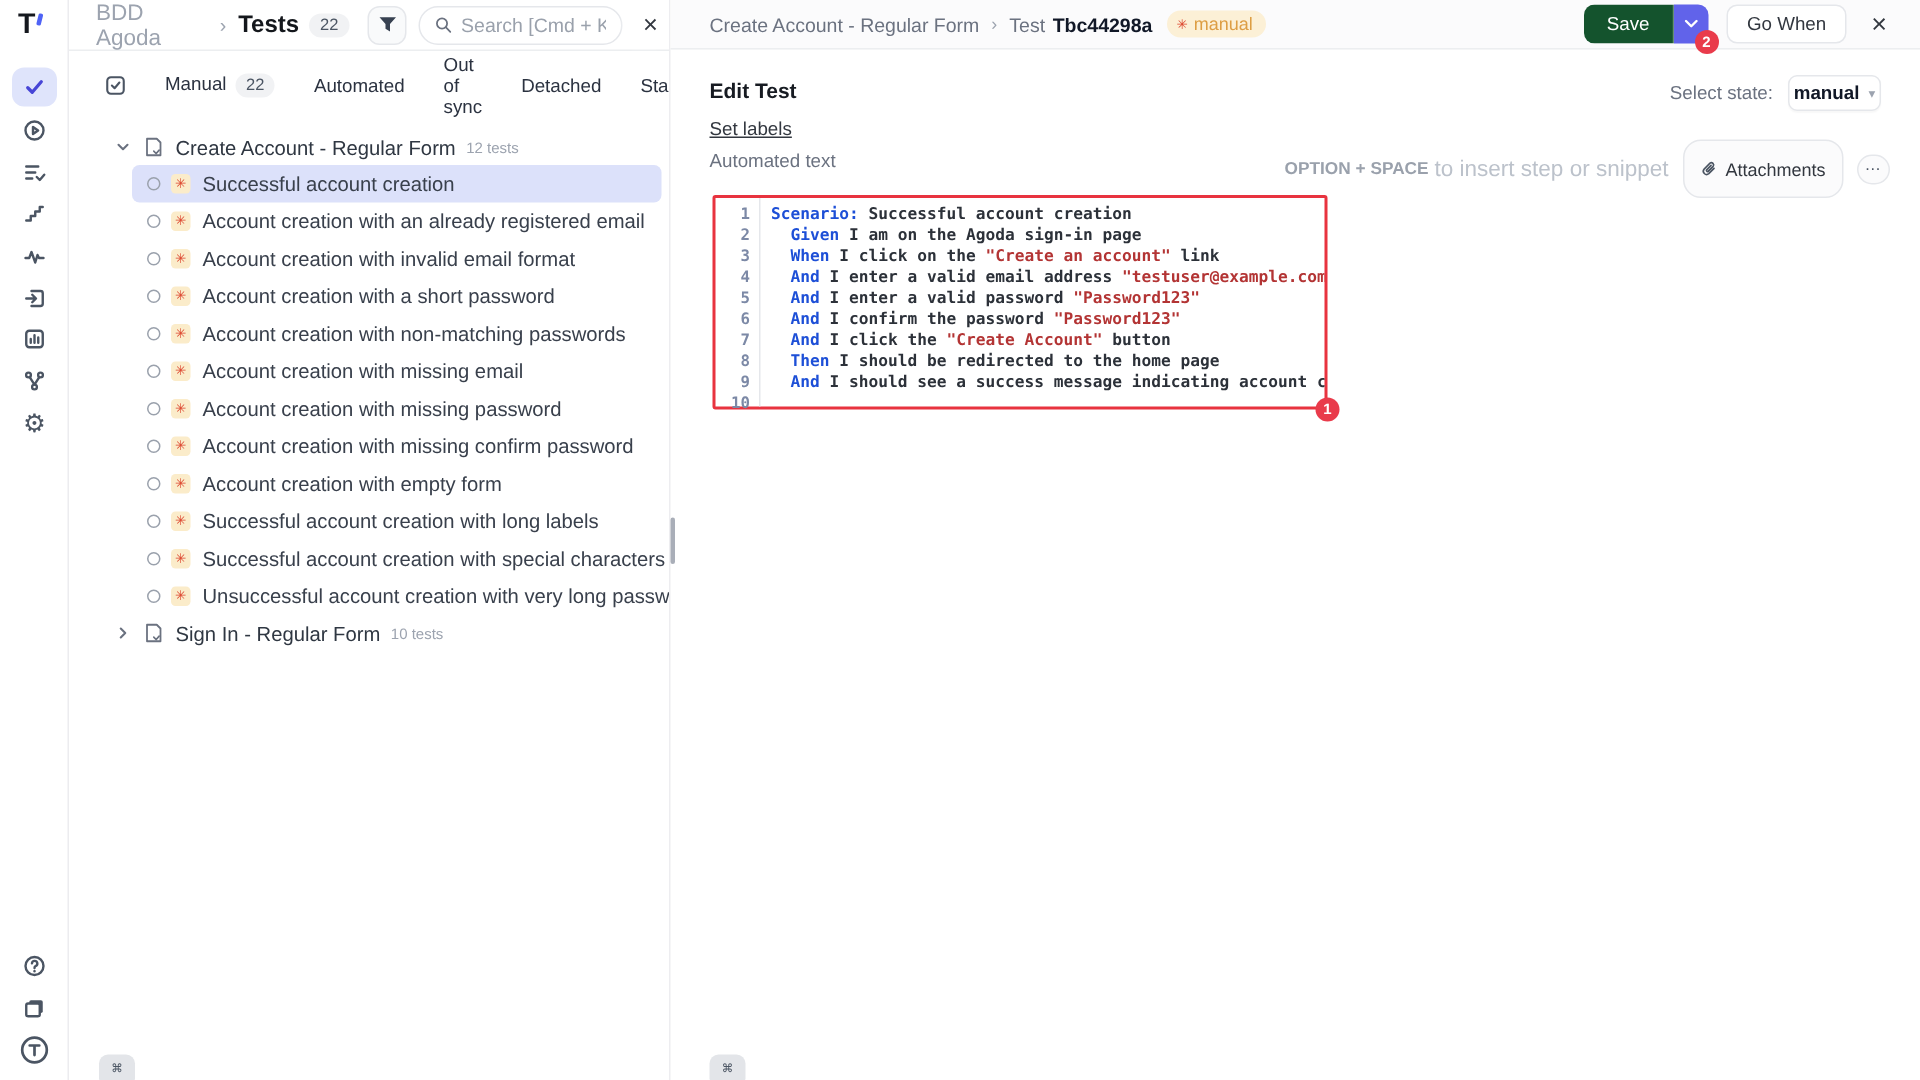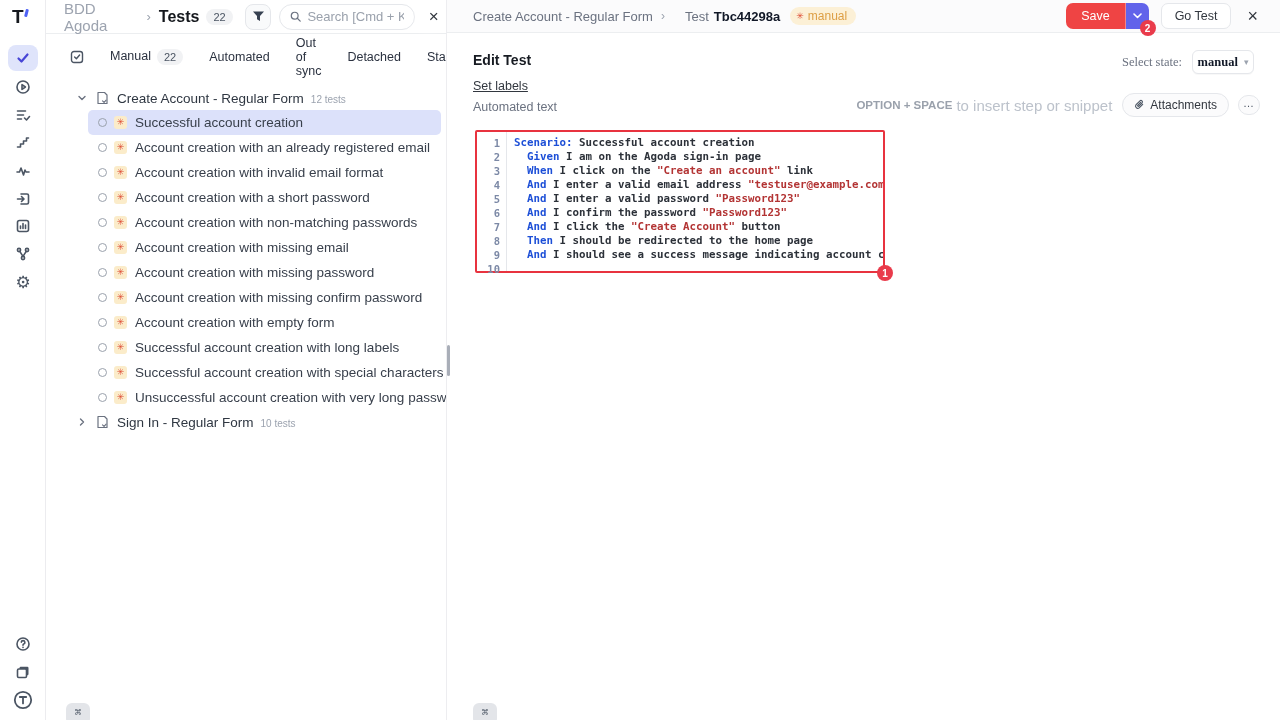--- a/index.html
+++ b/index.html
@@ -76,49 +76,49 @@
   .dcrumb { font-size:13px; color:#6b7280; margin-left:26px; white-space:nowrap; }
   .dcrumb-sep { color:#9ca3af; margin:0 8px; font-size:12px; }
   .dcrumb-id { font-weight:700; color:#111827; margin-left:5px; }
   .manual-badge { display:flex; align-items:center; background:#fcf0d6; border-radius:10px;
     padding:2px 9px 2px 6px; margin-left:10px; }
   .manual-badge .glyph { color:#dd4a32; font-size:9px; margin-right:4px; }
   .manual-badge .txt { color:#dd9e44; font-size:12px; font-weight:500; }
   #barActions { margin-left:auto; display:flex; align-items:center; margin-right:22px; }
   .save-split { position:relative; display:flex; height:26px; border-radius:7px; overflow:visible;
     cursor:pointer; }
-  .save-main { background:#ef4444; color:#fff; font-size:12.5px; font-weight:500; display:flex;
+  .save-main { background:#14532d; color:#fff; font-size:12.5px; font-weight:500; display:flex;
     align-items:center; padding:0 15px; border-radius:7px 0 0 7px; border-right:1px solid rgba(255,255,255,.35); }
   .save-caret { background:#6163ea; width:23px; border-radius:0 7px 7px 0; display:flex;
     align-items:center; justify-content:center; }
   .badge-red { position:absolute; width:16px; height:16px; background:#e93b4b; border-radius:50%;
     color:#fff; font-size:10px; font-weight:700; display:flex; align-items:center;
     justify-content:center; z-index:9; }
   .save-badge { right:-7px; bottom:-7px; }
   .goback-btn { height:26px; border:1px solid #e5e7eb; background:#fff; border-radius:7px;
     font-size:12.5px; color:#32373f; display:flex; align-items:center; padding:0 13px;
     margin-left:12px; cursor:pointer; }
   .close-x { margin-left:16px; font-size:18px; color:#32373f; cursor:pointer; line-height:1; }
 
   #editTitle { position:absolute; left:26px; top:52px; font-size:14px; font-weight:700; color:#171b22; }
   #setLabels { position:absolute; left:26px; top:79px; font-size:12.5px; color:#32373f;
     text-decoration:underline; cursor:pointer; }
   #scenarioLabel { position:absolute; left:26px; top:100px; font-size:12.5px; color:#6b7280; }
 
-  #stateRow { position:absolute; right:26px; top:50px; display:flex; align-items:center;font-family:Liberation Serif, serif; }
+  #stateRow { position:absolute; right:26px; top:50px; display:flex; align-items:center; }
   .state-label { font-size:12.5px; color:#6b7280; margin-right:10px; }
   .state-select { width:62px; height:24px; border:1px solid #e5e7eb; border-radius:6px; background:#fff;
     display:flex; align-items:center; justify-content:center; cursor:pointer; box-shadow:0 1px 1px rgba(0,0,0,.03); }
   .state-value { font-size:12.5px; font-weight:600; color:#111827; }
   .state-caret { font-size:9px; color:#9ca3af; margin-left:6px; }
 
   #hintRow { position:absolute; right:20px; top:93px; display:flex; align-items:center; }
   .hint-bold { font-size:11.5px; font-weight:700; color:#9aa1ac; }
   .hint-rest { font-size:15px; color:#bcc2cb; margin-left:4px; }
-  .attach-btn { height:24px; border:1px solid #e5e7eb; border-radius:12px; background:#fbfbfc;
+  .attach-btn { height:39px; border:1px solid #e5e7eb; border-radius:12px; background:#fbfbfc;
     display:flex; align-items:center; padding:0 11px; margin-left:10px; cursor:pointer; }
   .attach-btn span { font-size:12px; font-weight:500; color:#32373f; margin-left:5px; }
   .more-btn { width:22px; height:20px; border:1px solid #e5e7eb; border-radius:10px; background:#fbfbfc;
     display:flex; align-items:center; justify-content:center; margin-left:9px;
     color:#4b5563; font-size:11px; letter-spacing:1px; cursor:pointer; padding-bottom:5px; }
 
   #editor { position:absolute; left:28px; top:130px; width:410px; height:143px;
     border:2px solid #e8333f; border-radius:2px; background:#fff; display:flex; cursor:text; }
   #gutter { width:30px; padding-top:4px; text-align:right; border-right:1px solid #e5e7eb; }
   .lnum { font-family:"DejaVu Sans Mono", monospace; font-size:10.5px; font-weight:600;
@@ -352,37 +352,37 @@
 
   <div class="cmd-chip" style="left:20px">⌘</div>
 </div>
 
 <div id="listScrollThumb"></div>
 
 <div id="detailPanel">
   <div id="detailBar">
     <span class="dcrumb">Create Account - Regular Form</span>
     <span class="dcrumb-sep">›</span>
-    <span class="dcrumb" style="margin-left:12px">Test</span>
+    <span class="dcrumb" style="margin-left:0">Test</span>
     <span class="dcrumb dcrumb-id" style="margin-left:5px">Tbc44298a</span>
     <span class="manual-badge">
       <span class="glyph">✳</span>
       <span class="txt">manual</span>
     </span>
     <div id="barActions">
       <div class="save-split">
         <div class="save-main">Save</div>
         <div class="save-caret">
           <svg class="ico" width="9" height="6" viewBox="0 0 9 6">
               <path d="M1 1l3.5 3.5L8 1" fill="none" stroke="#fff" stroke-width="1.6" stroke-linecap="round" stroke-linejoin="round"></path>
             </svg>
         </div>
         <div class="badge-red save-badge">2</div>
       </div>
-      <div class="goback-btn">Go Test</div>
+      <div class="goback-btn">Go When</div>
       <div class="close-x">×</div>
     </div>
   </div>
 
   <div id="editTitle">Edit Test</div>
   <div id="setLabels">Set labels</div>
   <div id="scenarioLabel">Automated text</div>
 
   <div id="stateRow">
     <span class="state-label">Select state:</span>

